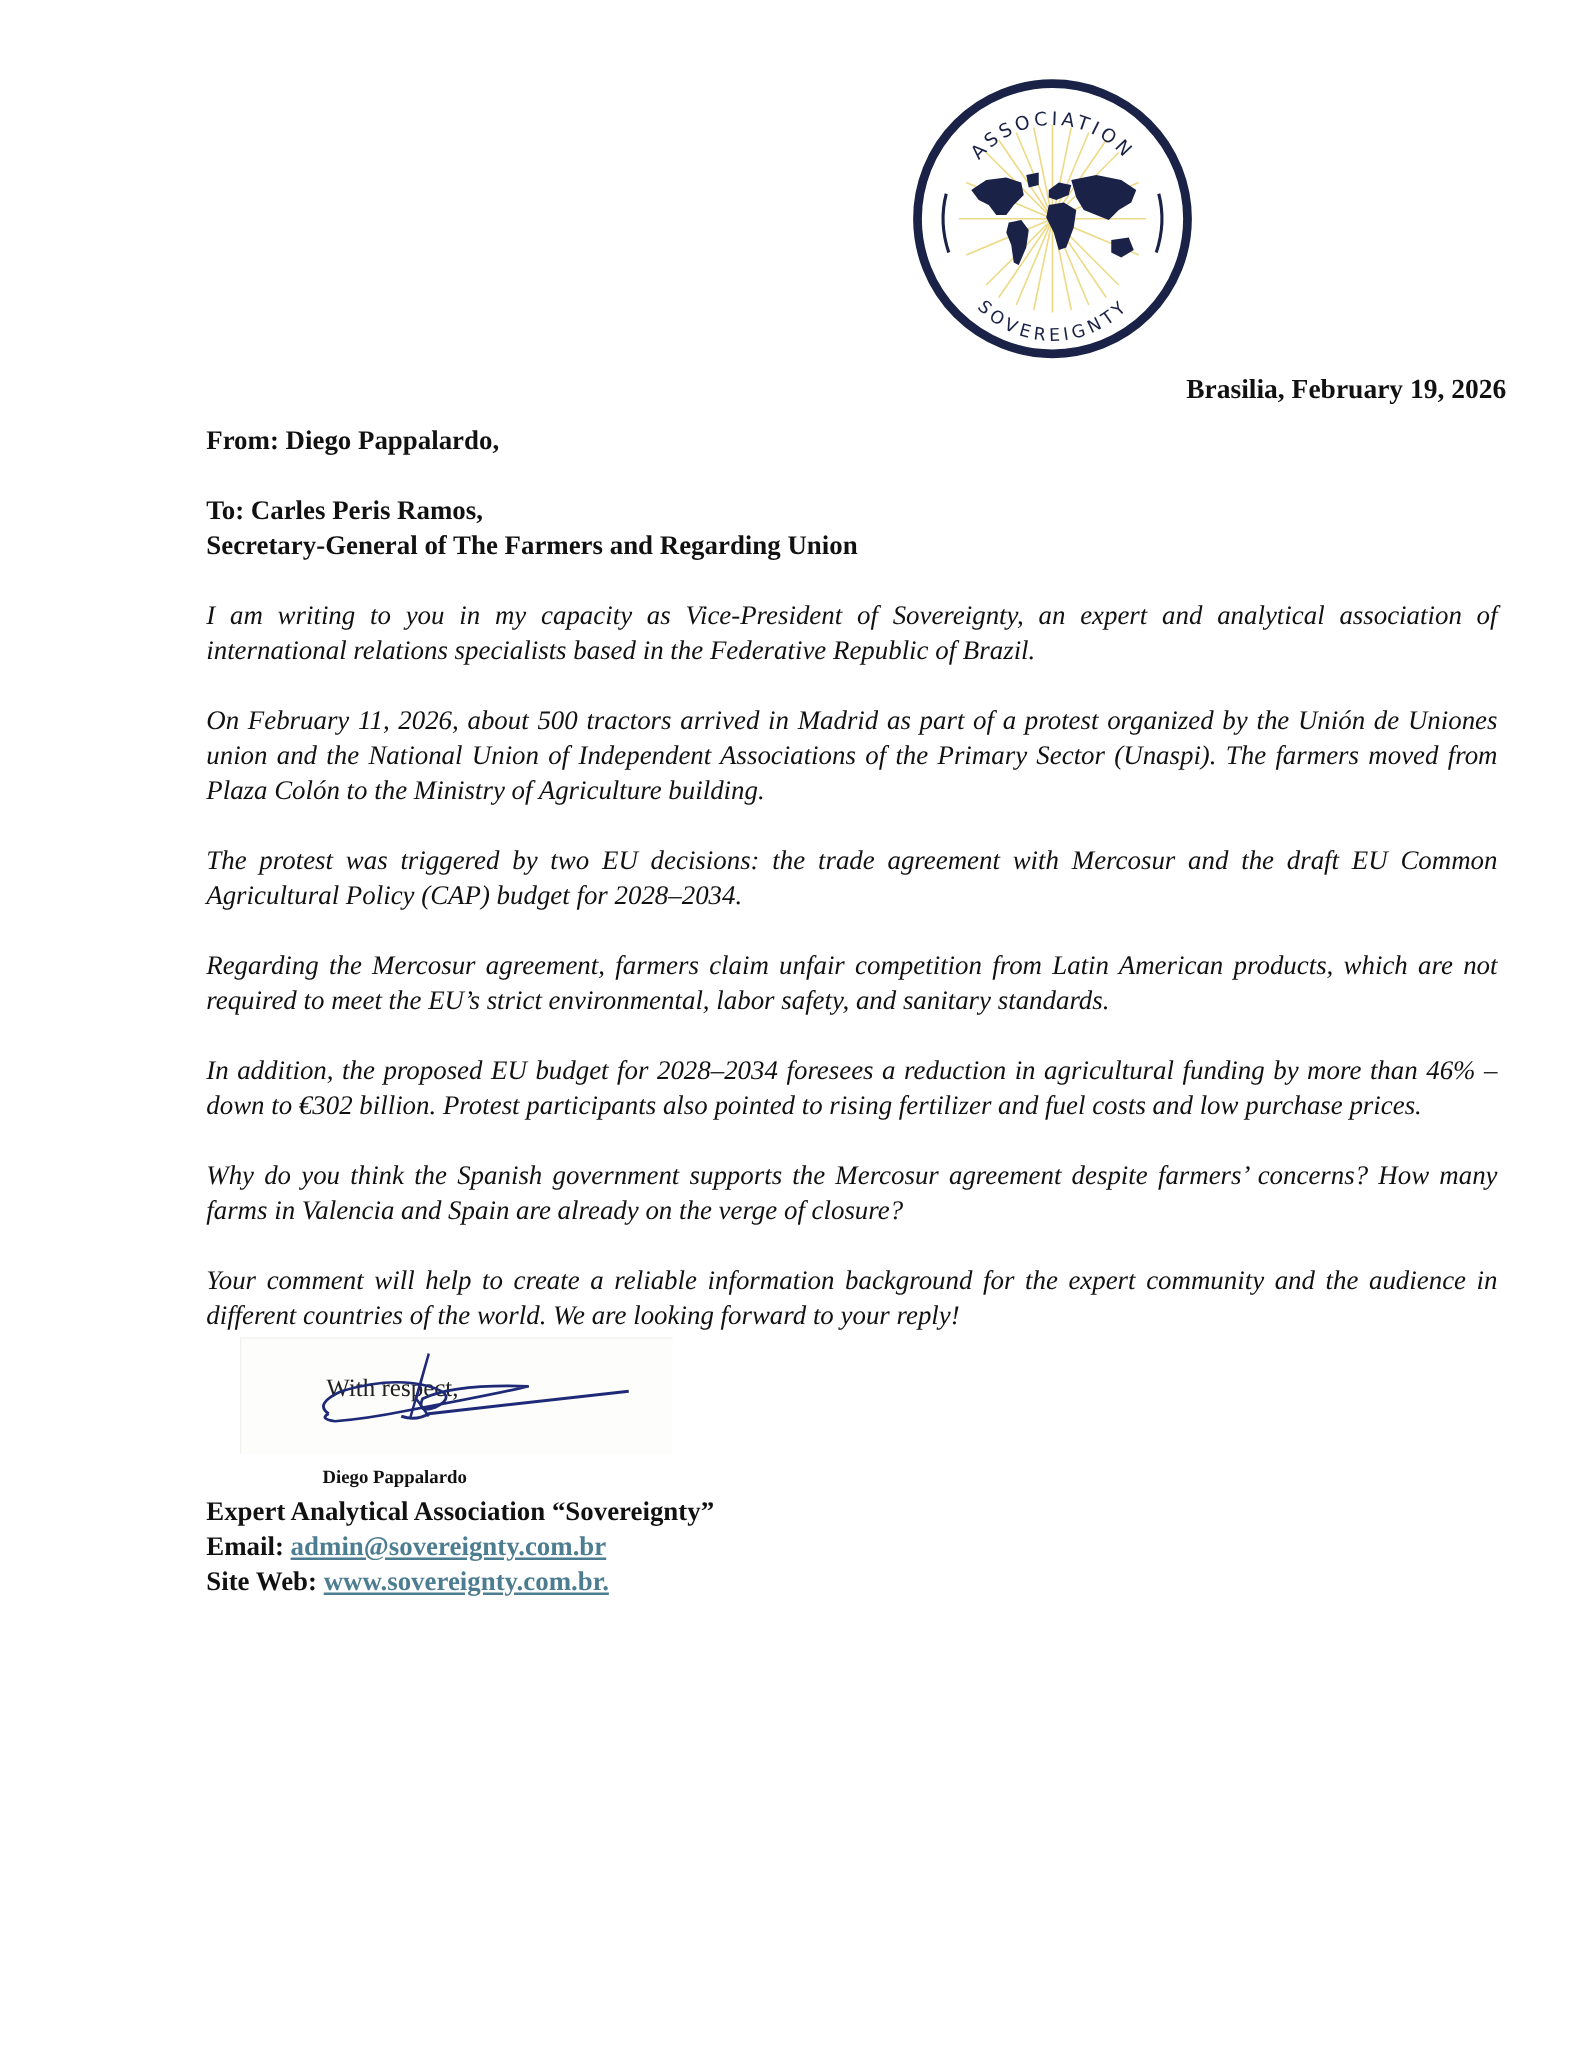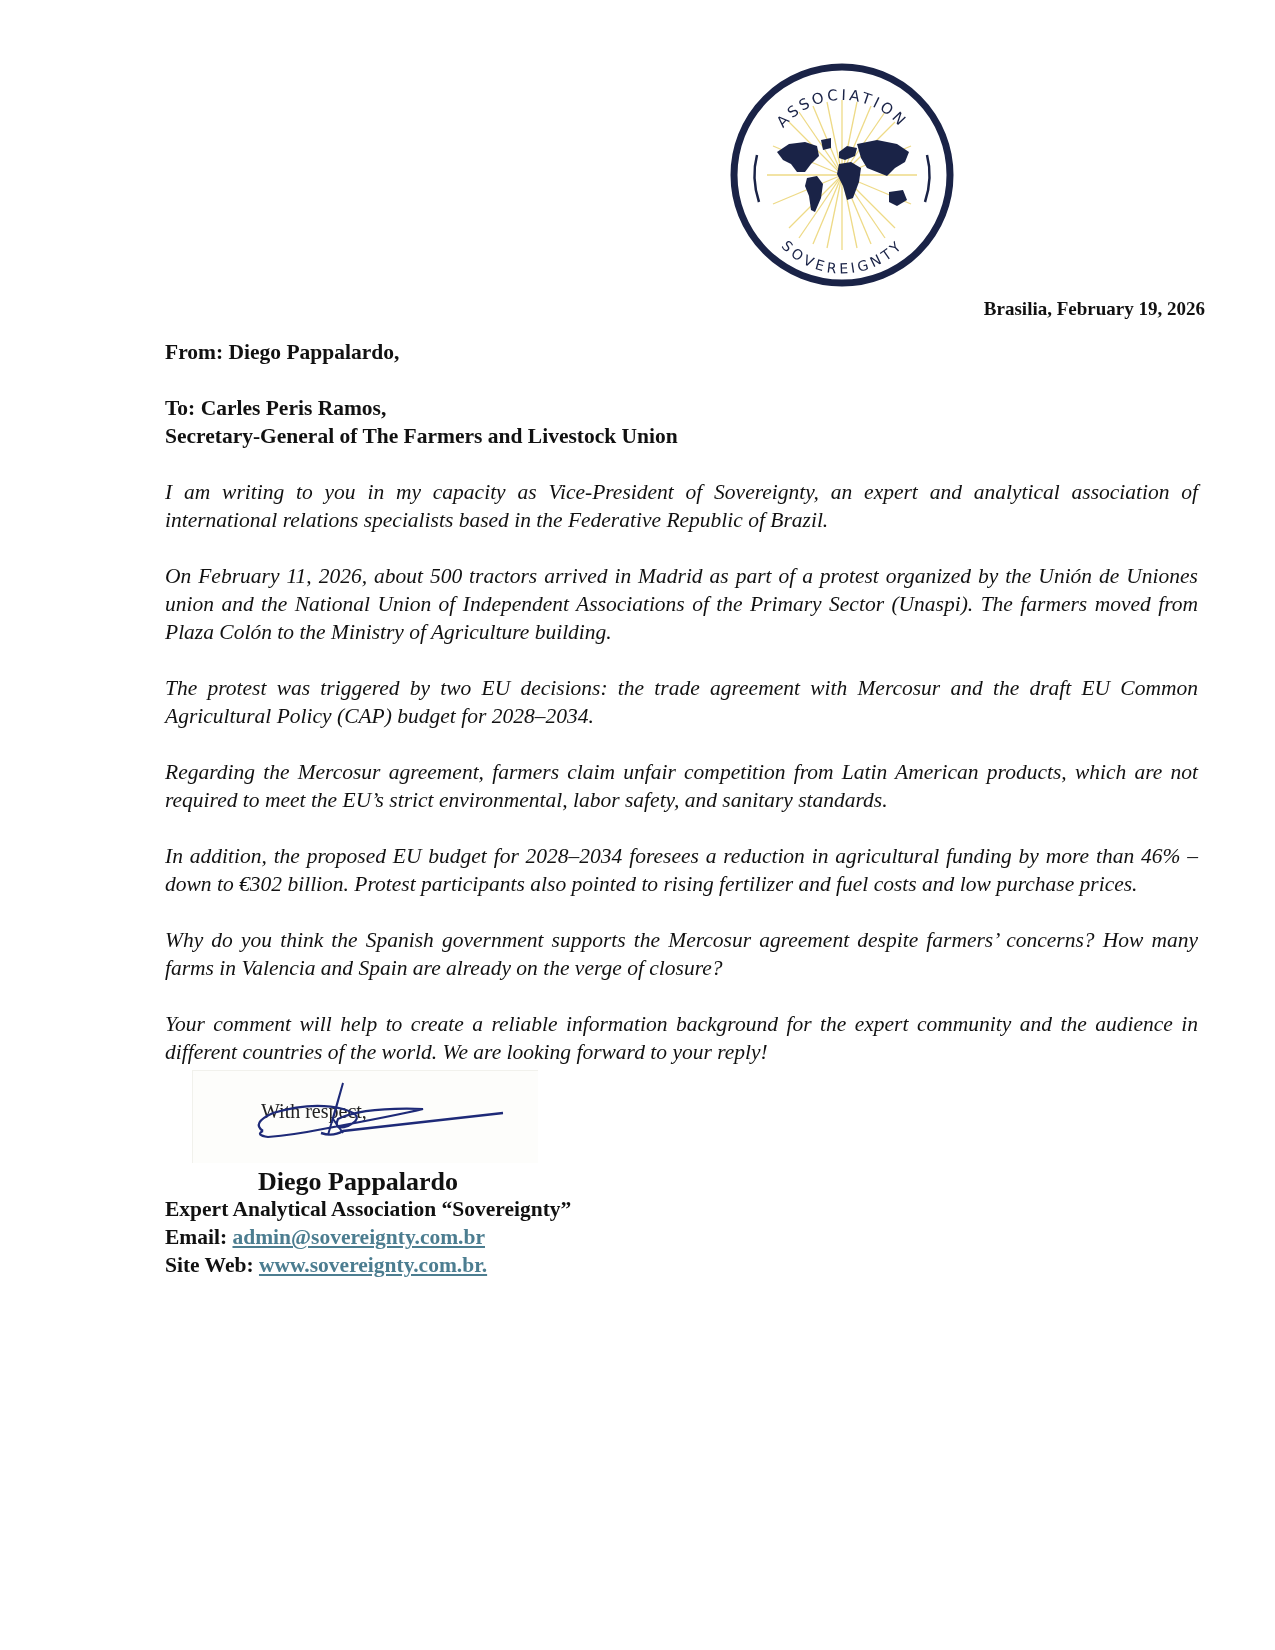--- a/index.html
+++ b/index.html
@@ -4,40 +4,40 @@
   <style>
     html, body { margin: 0; padding: 0; background: #ffffff; }
     body {
       width: 1275px; height: 1650px; position: relative; overflow: hidden;
       font-family: "Liberation Serif", "DejaVu Serif", serif; color: #111;
     }
     .logo {
       position: absolute; left: 727px; top: 60px; width: 230px; height: 230px;
     }
     .date {
-      position: absolute; right: 70px; top: 298px; font-weight: bold; font-size: 19px;
+      position: absolute; right: 70px; top: 298px; font-weight: bold; font-size: 22px;
     }
     .content {
       position: absolute; left: 165px; top: 338px; width: 1033px;
       font-size: 21.5px; line-height: 28px;
     }
     .bold { font-weight: bold; }
     .block { margin: 0 0 28px 0; }
     .para { text-align: justify; margin: 0 0 28px 0; font-style: italic; }
     .sig-box {
       position: relative; margin-left: 27px; width: 345px; height: 92px;
       background: #fdfdfb; border-top: 1px solid #f1f1ec; border-left: 1px solid #f1f1ec;
       margin-top: -24px;
     }
     .sig-text {
       position: absolute; left: 68px; top: 26px; font-size: 20px; color: #222;
     }
     .sig-svg { position: absolute; left: 0; top: 0; }
     .signer-name {
-      font-weight: bold; font-size: 26px; margin-left: 93px; margin-top: 6px; line-height: 26px;
+      font-weight: bold; font-size: 15px; margin-left: 93px; margin-top: 6px; line-height: 26px;
     }
     .sig-line { font-weight: bold; line-height: 28px; }
     .link { color: #4c7d90; text-decoration: underline; font-weight: bold; }
   </style>
 </head>
 <body>
 
 <div class="logo">
   <svg width="230" height="230" viewBox="0 0 230 230">
     <defs>
@@ -92,21 +92,21 @@
 </div>
 
 <div class="date">Brasilia, February 19, 2026</div>
 
 <div class="content">
   <div class="block bold">
     <div>From: Diego Pappalardo,</div>
   </div>
   <div class="block bold">
     <div>To: Carles Peris Ramos,</div>
-    <div>Secretary-General of The Farmers and Livestock Union</div>
+    <div>Secretary-General of The Farmers and Regarding Union</div>
   </div>
 
   <p class="para">I am writing to you in my capacity as Vice-President of Sovereignty, an expert and analytical association of international relations specialists based in the Federative Republic of Brazil.</p>
   <p class="para">On February 11, 2026, about 500 tractors arrived in Madrid as part of a protest organized by the Unión de Uniones union and the National Union of Independent Associations of the Primary Sector (Unaspi). The farmers moved from Plaza Colón to the Ministry of Agriculture building.</p>
   <p class="para">The protest was triggered by two EU decisions: the trade agreement with Mercosur and the draft EU Common Agricultural Policy (CAP) budget for 2028–2034.</p>
   <p class="para">Regarding the Mercosur agreement, farmers claim unfair competition from Latin American products, which are not required to meet the EU’s strict environmental, labor safety, and sanitary standards.</p>
   <p class="para">In addition, the proposed EU budget for 2028–2034 foresees a reduction in agricultural funding by more than 46% – down to €302 billion. Protest participants also pointed to rising fertilizer and fuel costs and low purchase prices.</p>
   <p class="para">Why do you think the Spanish government supports the Mercosur agreement despite farmers’ concerns? How many farms in Valencia and Spain are already on the verge of closure?</p>
   <p class="para">Your comment will help to create a reliable information background for the expert community and the audience in different countries of the world. We are looking forward to your reply!</p>
 

